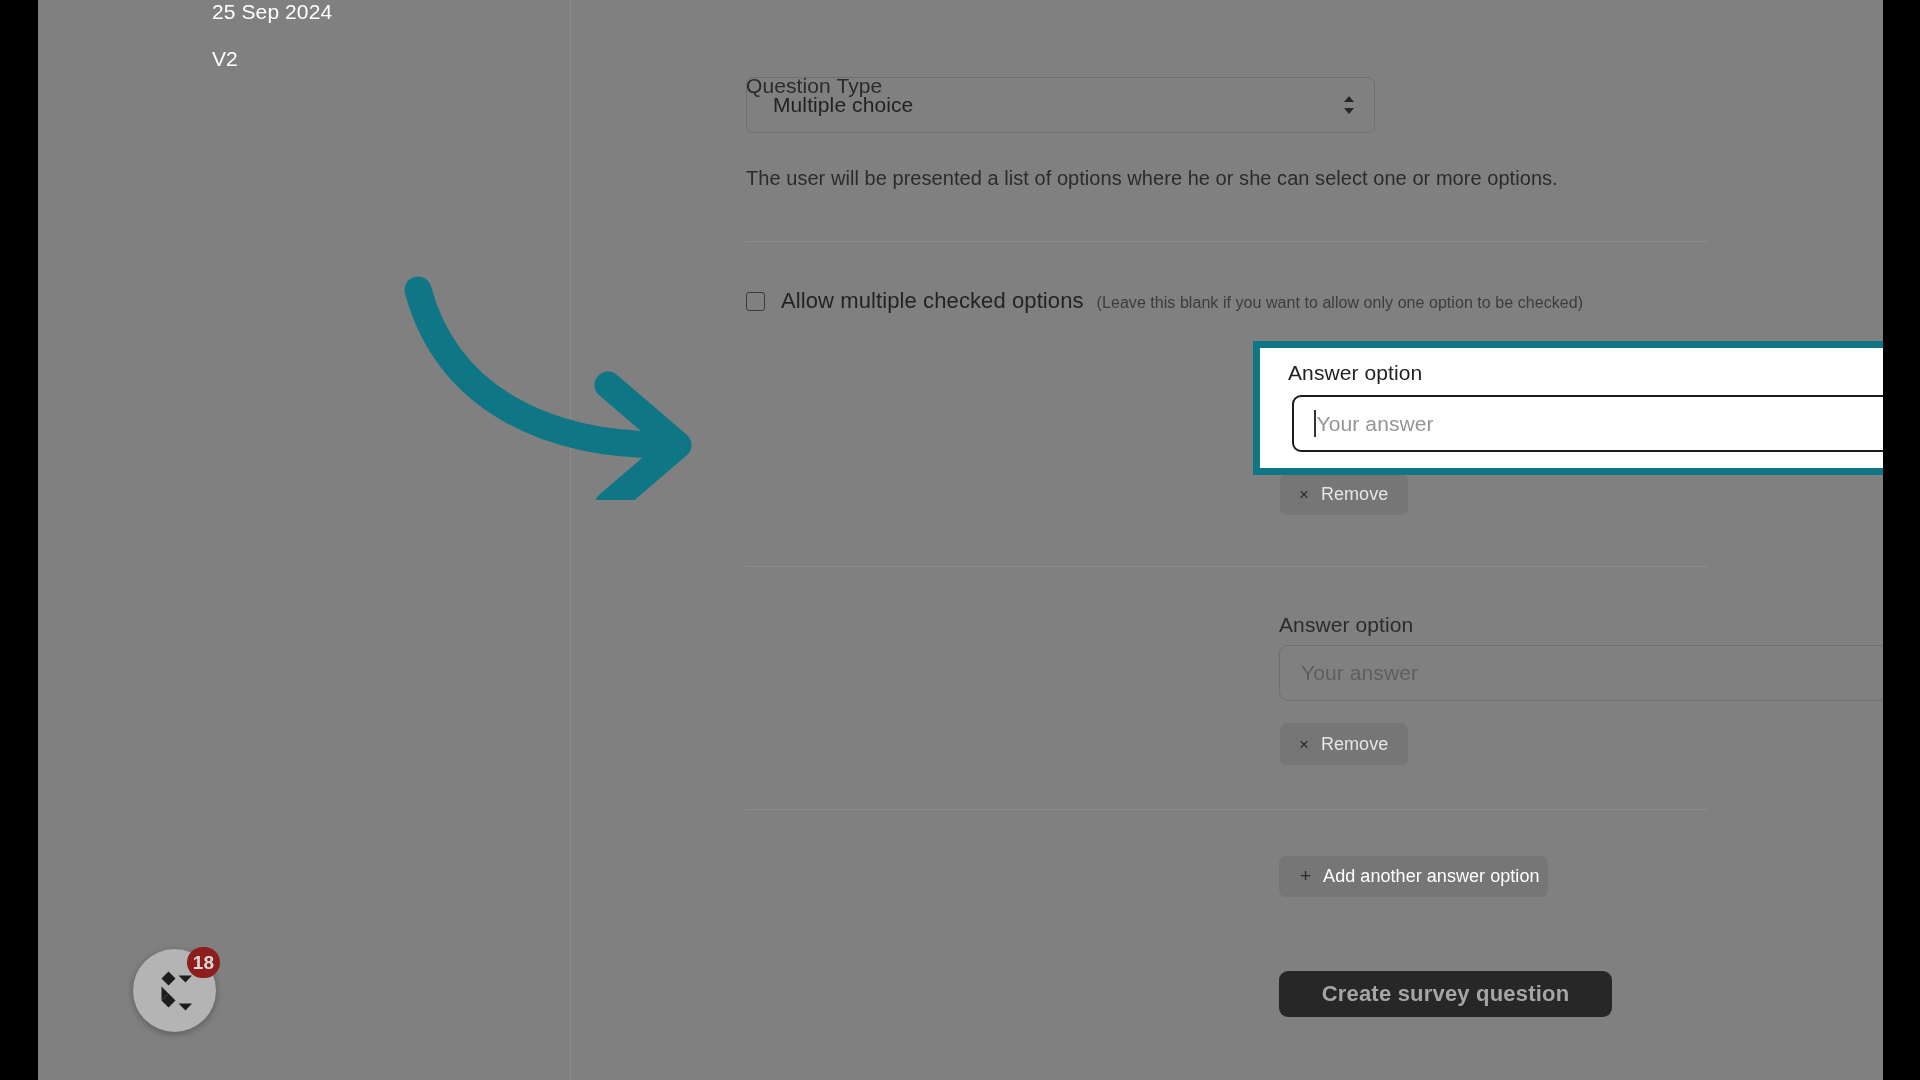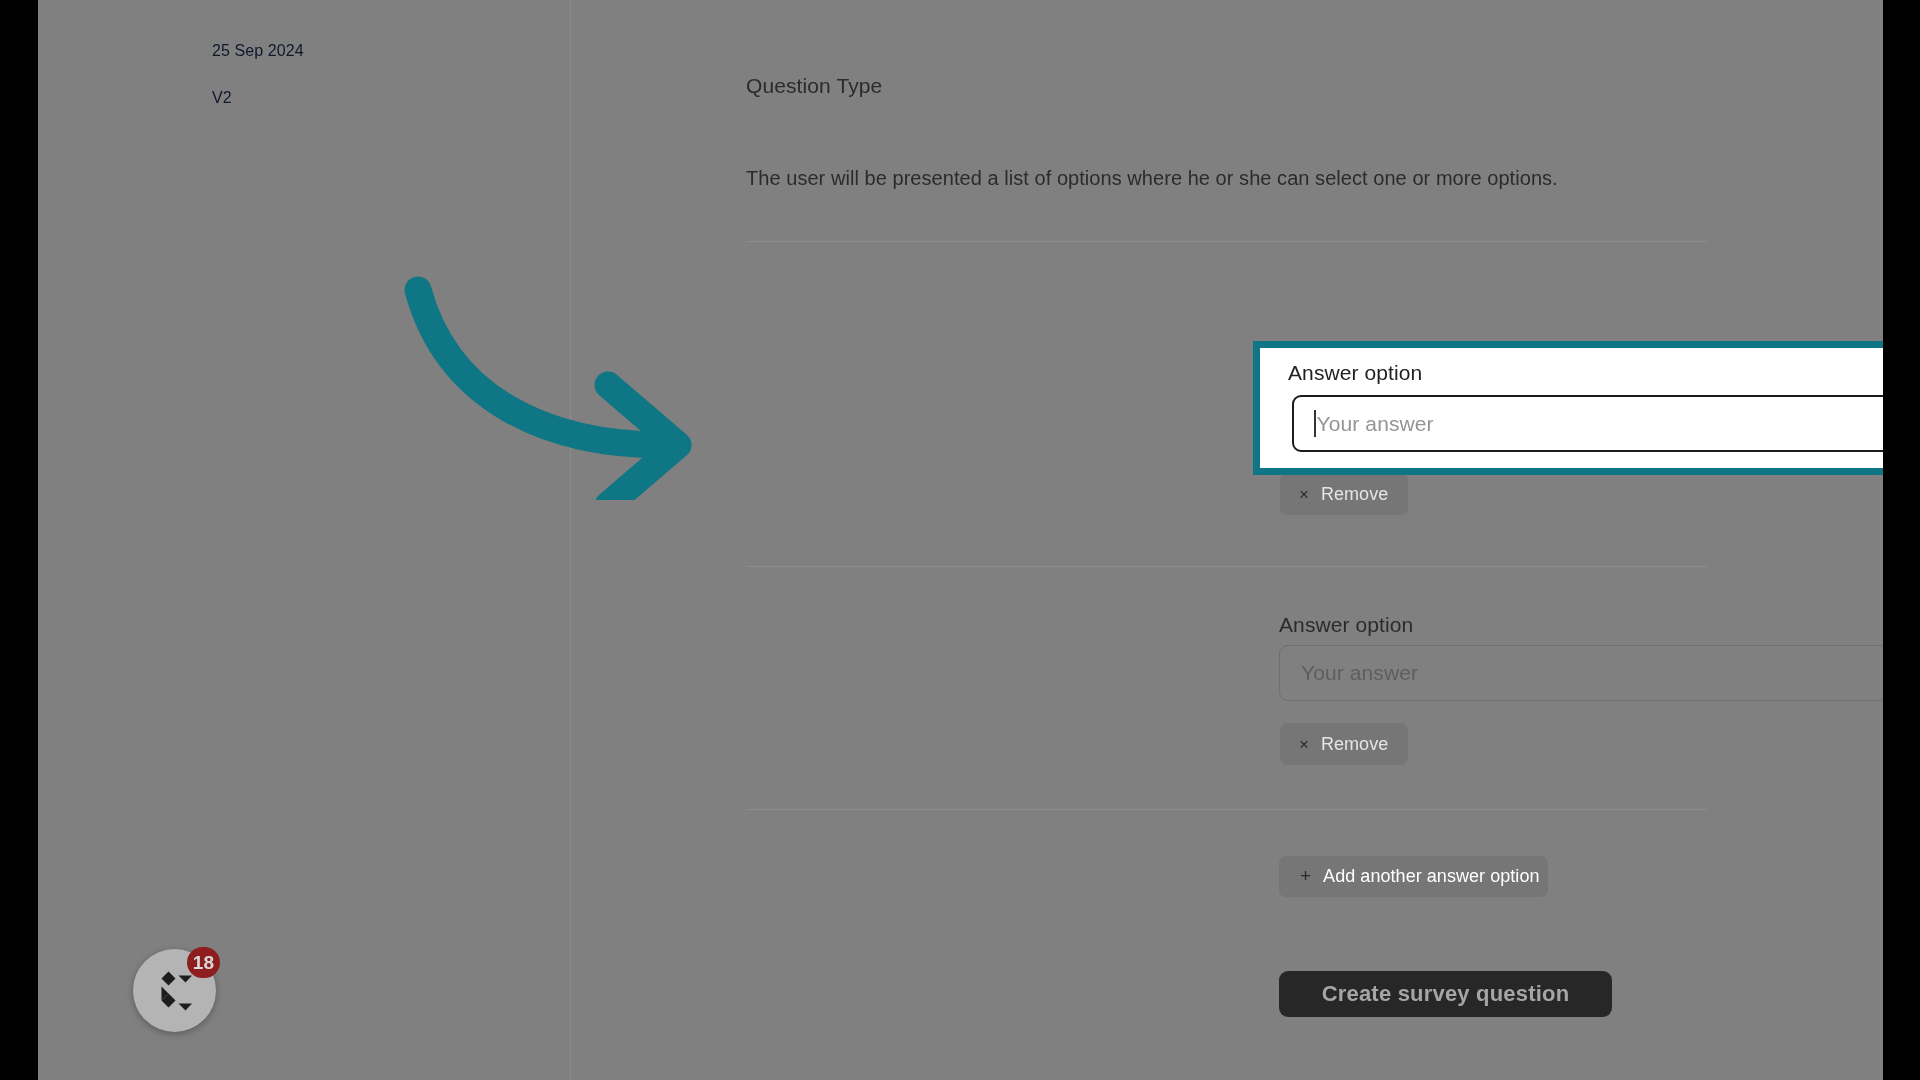--- a/index.html
+++ b/index.html
@@ -38,25 +38,24 @@
 
   
   #left-rail {
     position: absolute;
     left: 0; top: 0;
     width: 532px; height: 1080px;
   }
   .rail-meta {
     position: absolute;
     left: 174px;
-    color: #0f172a;
-    font-size: 16px;
+    color: #ffffff;
+    font-size: 21px;
     letter-spacing: .1px;
     white-space: nowrap;
-    margin-top: 42px;
   }
   #rail-date  { top: 0px; }
   #rail-version { top: 47px; }
 
   
   #chat-launcher {
     position: absolute;
     left: 95px; bottom: 48px;
     width: 83px; height: 83px;
   }
@@ -325,25 +324,39 @@
         <div id="chat-badge">18</div>
       </div>
     </div>
 
     <div id="column-divider"></div>
 
     <div id="form-column">
 
       <div class="field-label" id="question-type-label">Question Type</div>
 
+      <div id="question-type-select">
+        <span id="question-type-value">Multiple choice</span>
+        <span id="question-type-caret">
+          <svg width="14" height="22" viewBox="0 0 14 22" aria-hidden="true">
+            <path d="M7 2 L12 8 L2 8 Z" fill="#262626"></path>
+            <path d="M7 20 L12 14 L2 14 Z" fill="#262626"></path>
+          </svg>
+        </span>
+      </div>
 
       <div id="question-type-help">The user will be presented a list of options where he or she can select one or more options.</div>
 
       <div class="rule" id="rule-1"></div>
 
+      <div id="allow-multiple-row">
+        <span id="allow-multiple-checkbox"></span>
+        <span id="allow-multiple-label">Allow multiple checked options</span>
+        <span id="allow-multiple-hint">(Leave this blank if you want to allow only one option to be checked)</span>
+      </div>
 
       <div id="highlight-card">
         <div id="highlight-inner">
           <div id="answer-option-1-label">Answer option</div>
           <div id="answer-option-1-input">
             <span id="answer-option-1-caret"></span>
             <span id="answer-option-1-placeholder">Your answer</span>
           </div>
         </div>
       </div>

